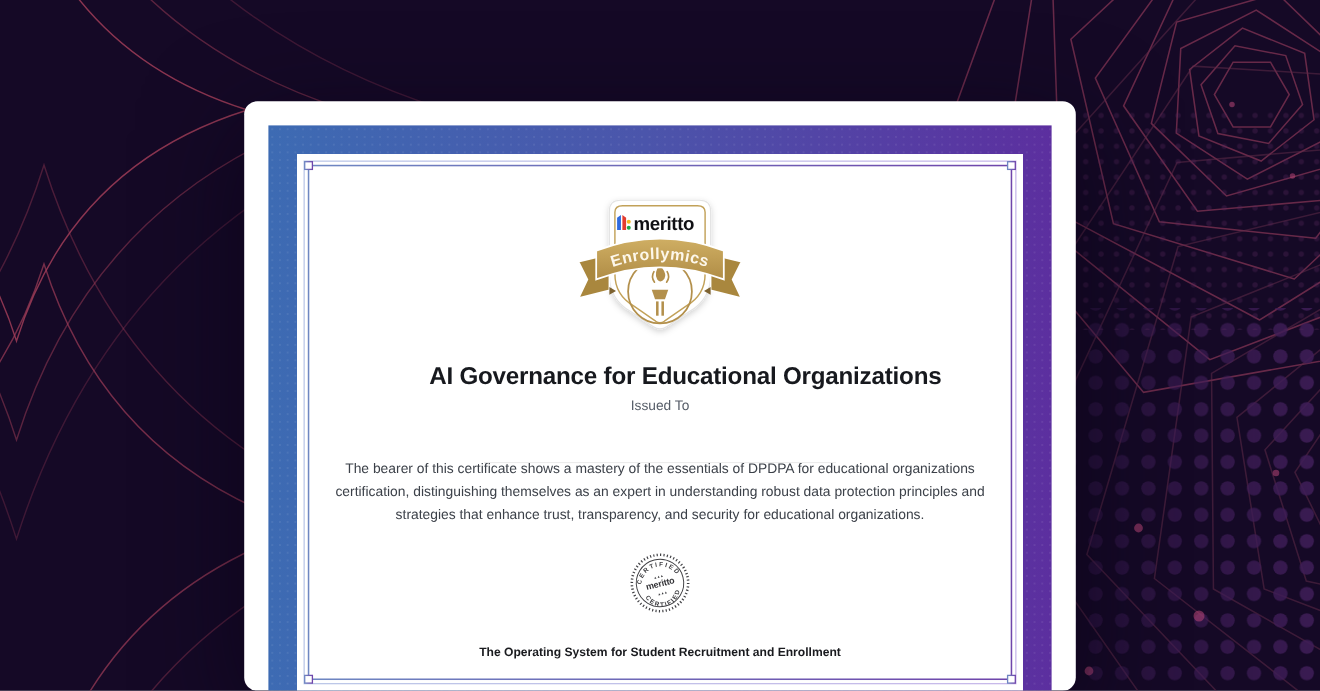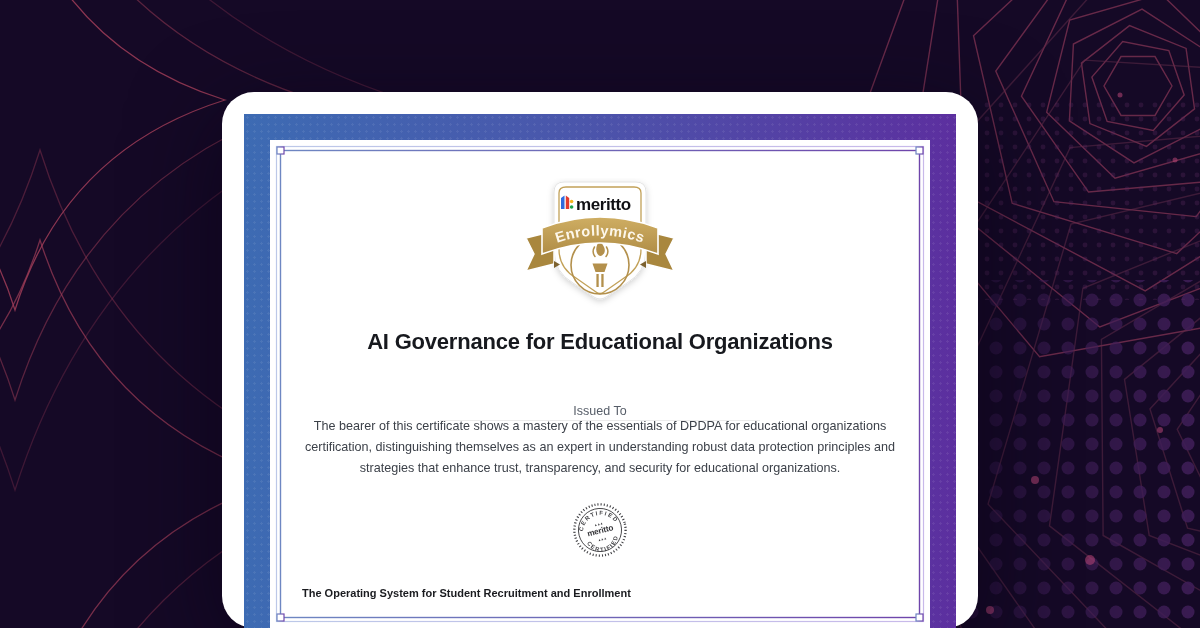--- a/index.html
+++ b/index.html
@@ -3,21 +3,21 @@
 <meta charset="utf-8">
 <style>
   html,body{margin:0;padding:0;}
   body{width:1200px;height:628px;overflow:hidden;font-family:"Liberation Sans",sans-serif;}
   .stage{position:relative;width:1200px;height:628px;background:#150926;overflow:hidden;}
   .bg-svg{position:absolute;inset:0;}
 
   
   .tablet{
     position:absolute;left:222px;top:92px;width:756px;height:536px;
-    background:#ffffff;border-radius:32px;
+    background:#ffffff;border-radius:12px;
     padding:22px 22px 0 22px;box-sizing:border-box;
     box-shadow:0 26px 90px rgba(8,3,22,.6);
   }
   .gradient-frame{
     width:100%;height:100%;
     background:linear-gradient(90deg,#3d6bb3 0%,#4b55ab 48%,#5c2f9f 100%);
     padding:26px 26px 0 26px;box-sizing:border-box;
     position:relative;
   }
   .gradient-frame::before{
@@ -25,42 +25,42 @@
     background-image:radial-gradient(rgba(255,255,255,.07) 1px,transparent 1.2px);
     background-size:7px 7px;pointer-events:none;
   }
   .paper{position:relative;width:100%;height:100%;background:#ffffff;}
   .border-lines{position:absolute;left:0;top:0;}
 
   .badge-wrap{position:absolute;left:50%;top:38px;transform:translateX(-50%);}
 
   .cert-title{
     position:absolute;top:189px;left:0;width:100%;text-align:center;
-    font-size:22px;font-weight:bold;letter-spacing:-0.2px;color:#17191e;
+    font-size:22px;font-weight:bold;letter-spacing:-0.2px;color:#17191e;padding-left:23px;
   }
   .issued-to{
     position:absolute;top:222px;left:0;width:100%;text-align:center;
-    font-size:12.5px;color:#565d68;margin-top:42px;
+    font-size:12.5px;color:#565d68;
   }
   .name-line{
     position:absolute;top:280px;left:50%;transform:translateX(-50%);
     width:320px;height:1px;background:#ececec;
   }
   .description{
     position:absolute;top:276px;left:50%;transform:translateX(-50%);
     width:600px;text-align:center;font-size:12.6px;line-height:21px;color:#3c4149;
   }
   .seal-wrap{position:absolute;top:361px;left:50%;transform:translateX(-50%);}
   .site{
     position:absolute;top:432px;left:0;width:100%;text-align:center;
     font-size:11px;color:#1a1b1f;
   }
   .tagline{
-    position:absolute;top:447px;left:0;width:100%;text-align:left;
-    font-size:11px;font-weight:bold;color:#1a1b1f;padding-left:32px;
+    position:absolute;top:447px;left:0;width:100%;text-align:center;
+    font-size:11px;font-weight:bold;color:#1a1b1f;
   }
 </style>
 </head>
 <body>
 
 <div class="stage">
 
   <svg class="bg-svg" width="1200" height="628" viewBox="0 0 1200 628">
     <defs>
       <polygon id="hexu" points="1,0 0.5,0.866 -0.5,0.866 -1,0 -0.5,-0.866 0.5,-0.866" fill="none" vector-effect="non-scaling-stroke"></polygon>

